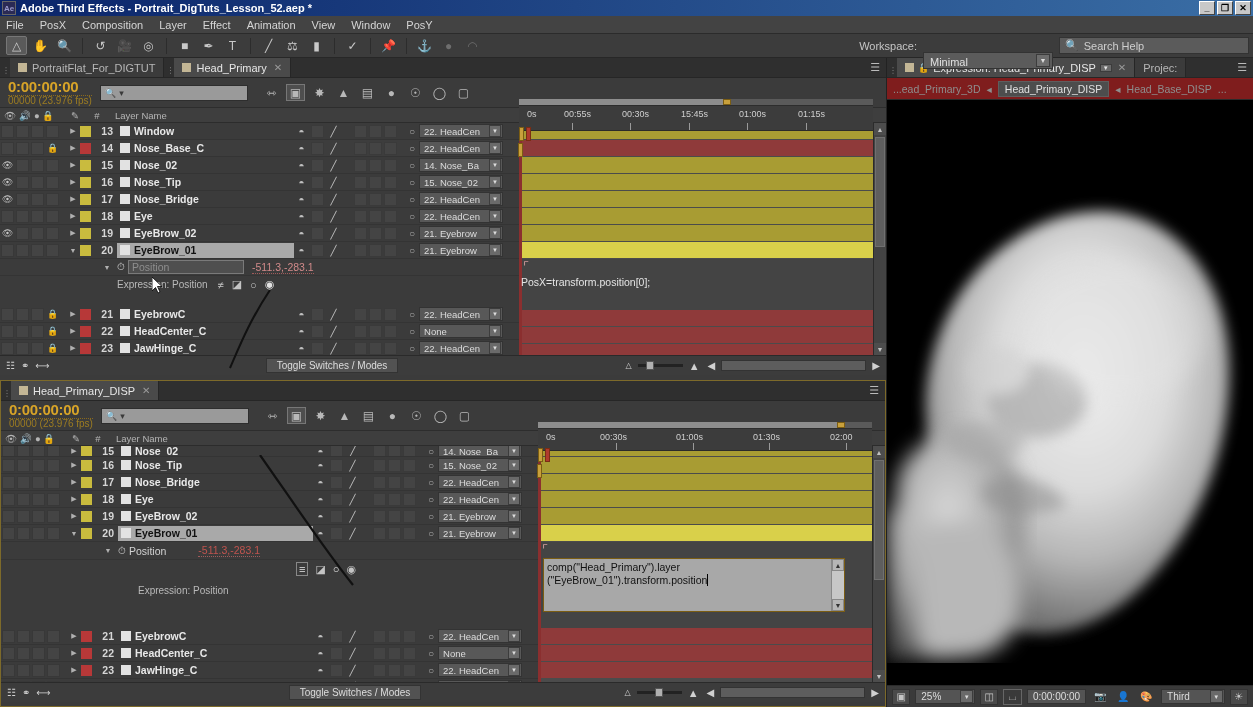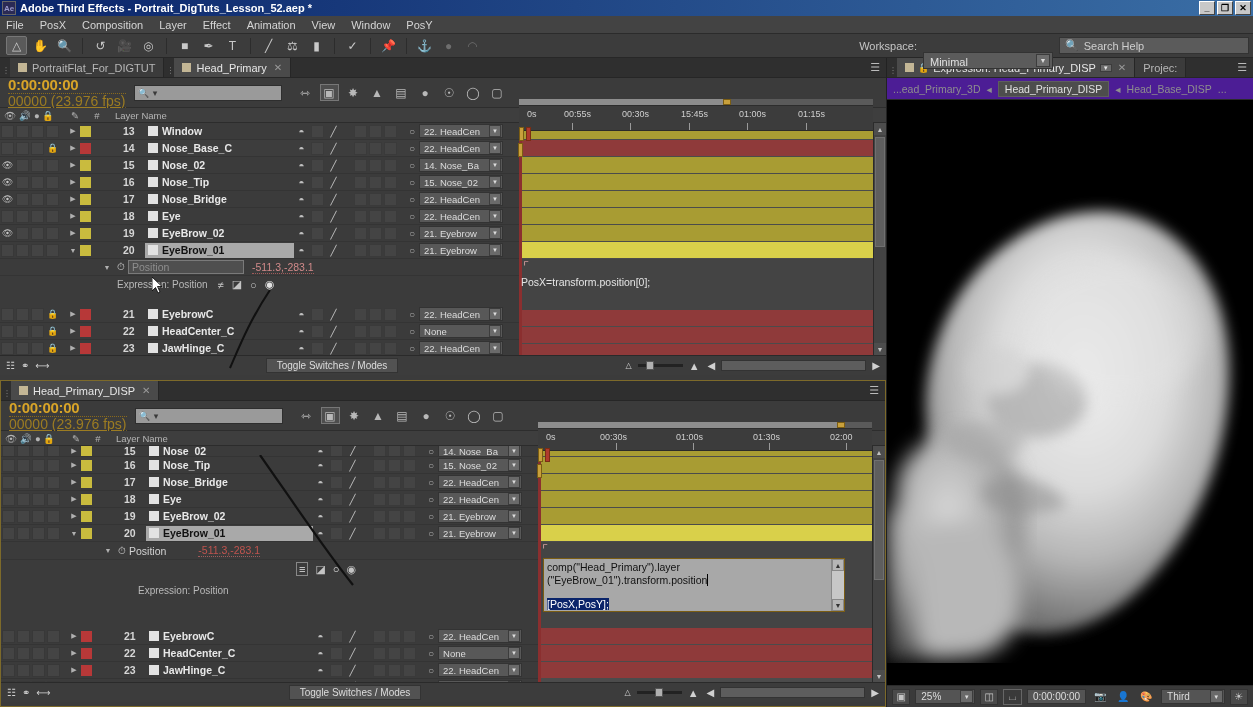--- a/index.html
+++ b/index.html
@@ -88,21 +88,21 @@
   .ptab .x { color:#999; font-size:10px; margin-left:2px; }
   .grip { width:6px; height:14px; display:flex; align-items:center; margin:0 2px;
           color:#888; font-size:8px; letter-spacing:-1px; }
   .panel-menu { margin-left:auto; padding-right:6px; color:#bbb; font-size:11px; align-self:center; }
   
   .tl-head { height:30px; background:#3b3b3b; display:flex; align-items:center;
              padding-left:8px; gap:8px; border-bottom:1px solid #2d2d2d; }
   .tc-block { display:flex; flex-direction:column; line-height:1.05; }
   .tc-main { color:#d8a428; font-size:15px; font-weight:bold;
              border-bottom:1px dotted #8a6a1c; letter-spacing:-0.3px; }
-  .tc-sub { color:#9c7c22; font-size:14px;text-decoration:underline; }
+  .tc-sub { color:#9c7c22; font-size:10px; }
   .tl-search {
     width:148px; height:16px; background:#9a9a9a; border:1px solid #2e2e2e;
     display:flex; align-items:center; gap:3px; padding-left:4px; color:#3a3a3a; font-size:9px;
   }
   .tl-icons { display:flex; align-items:center; gap:5px; margin-left:6px; }
   .tli { width:19px; height:17px; display:flex; align-items:center; justify-content:center;
          color:#b8b8b8; font-size:12px; }
   .tli.boxed { border:1px solid #777; background:#4e4e4e; }
   
   .col-head { height:15px; background:#3e3e3e; display:flex; align-items:center;
@@ -113,21 +113,21 @@
   .row { display:flex; height:17px; align-items:center; border-bottom:1px solid #343434;
          font-size:10.5px; }
   .row.alt { background:#3d3d3d; }
   .row.sel .lname { background:#a9a9a9; color:#111; }
   .cell-av { width:66px; display:flex; align-items:center; }
   .av-box { width:15px; height:15px; display:flex; align-items:center; justify-content:center;
             color:#c9c9c9; font-size:9px; }
   .av-box.empty { background:#444; border:1px solid #383838; width:13px; height:13px; margin:0 1px; }
   .cell-arrow { width:14px; text-align:center; color:#b0b0b0; font-size:7px; }
   .swatch { width:11px; height:11px; margin-right:4px; }
-  .cell-num { width:22px; padding-right:4px; color:#d6d6d6; font-weight:bold; font-size:10.5px;margin-left:28px;}
+  .cell-num { width:22px; text-align:right; padding-right:4px; color:#d6d6d6; font-weight:bold; font-size:10.5px;}
   .lname { flex:1; display:flex; align-items:center; gap:4px; padding-left:3px;
            color:#e8e8e8; font-weight:bold; height:15px; }
   .lname .sq { width:10px; height:10px; background:#e2e2e2; }
   .cell-sw { width:115px; display:flex; align-items:center; gap:2px; }
   .swbox { width:13px; height:13px; background:#444; border:1px solid #3a3a3a; }
   .swbox.icon { background:transparent; border:none; color:#c0c0c0; font-size:10px;
                 display:flex; align-items:center; justify-content:center; width:15px;}
   .cell-par { width:110px; display:flex; align-items:center; gap:4px; }
   .par-at { color:#a8a8a8; font-size:10px; }
   .par-sel { width:84px; height:14px; background:#585858; border:1px solid #333;
@@ -157,21 +157,21 @@
               overflow:hidden; }
   .expr-scroll { position:absolute; right:0; top:0; bottom:0; width:13px; background:#c7c7c7;
                  border-left:1px solid #888; display:flex; flex-direction:column;
                  justify-content:space-between; align-items:center; }
   .expr-arrow { width:12px; height:12px; background:#b6b6b6; border:1px solid #888;
                 font-size:7px; display:flex; align-items:center; justify-content:center; color:#333;}
   .sel-text { background:#0a246a; color:#fff; }
   
   .prev-tabs { height:20px; background:#2f2f2f; display:flex; align-items:flex-end;
                border-bottom:1px solid #262626; }
-  .breadcrumb { height:22px; background:#4c1d95; display:flex; align-items:center;
+  .breadcrumb { height:22px; background:#7f1d1d; display:flex; align-items:center;
                 gap:6px; padding-left:6px; font-size:10.5px; color:#8e8e8e;
                 border-bottom:1px solid #2b2b2b; }
   .bc-active { background:#4d4d4d; border:1px solid #5e5e5e; padding:1px 6px; color:#e0e0e0; }
   .prev-canvas { flex:1; background:#000; position:relative; overflow:hidden; }
   .prev-foot { height:22px; background:#3a3a3a; display:flex; align-items:center;
                gap:5px; padding:0 5px; border-top:1px solid #2b2b2b; font-size:10px; }
   .pf-sel { height:15px; background:#545454; border:1px solid #333; font-size:10px;
             color:#ddd; display:flex; align-items:center; padding-left:5px; position:relative; }
   .pf-sel .pcar2 { position:absolute; right:1px; top:0; width:13px; height:13px;
                    background:#6a6a6a; border:1px solid #3c3c3c;
@@ -841,21 +841,20 @@
           <div class="bar" style="top:182px; height:16px; background:#8f3a3a;"></div>
           <div class="bar" style="top:199px; height:16px; background:#8f3a3a;"></div>
           <div class="bar" style="top:216px; height:16px; background:#8f3a3a;"></div>
           <div style="position:absolute; left:0; top:0; bottom:0; width:3px; background:#8b2f2f;"></div>
           <span class="ibeam" style="left:4px; top:96px;">⌜</span>
 
           <div class="expr-box" style="left:5px; top:112px; width:302px; height:54px;">
             <div>comp("Head_Primary").layer</div>
             <div><span>("EyeBrow_01").transform.position</span><span style="border-left:1px solid #000;">&nbsp;</span></div>
             <div style="height:11px;"></div>
-            <div><span class="sel-text">[PosX,PosY];</span></div>
             <div class="expr-scroll">
               <div class="expr-arrow">▲</div>
               <div class="expr-arrow">▼</div>
             </div>
           </div>
         </div>
 
         <div style="position:absolute; left:0; top:0; width:537px;">
           <div class="row" style="height:11px; overflow:hidden;">
             <div class="cell-av">

